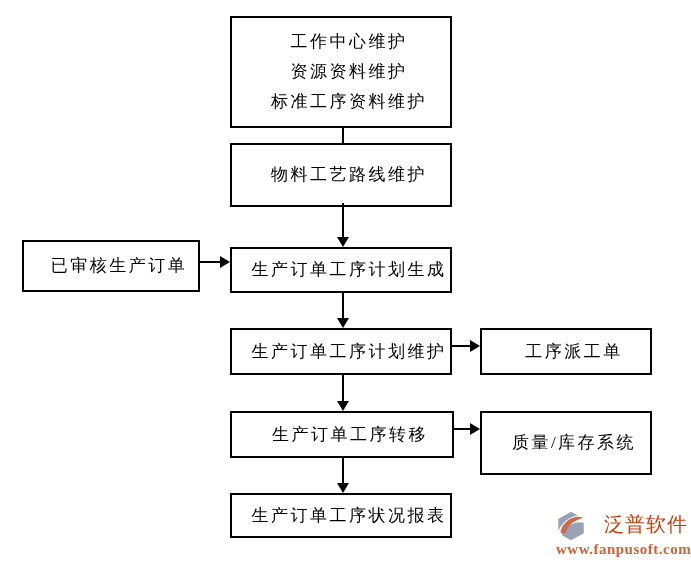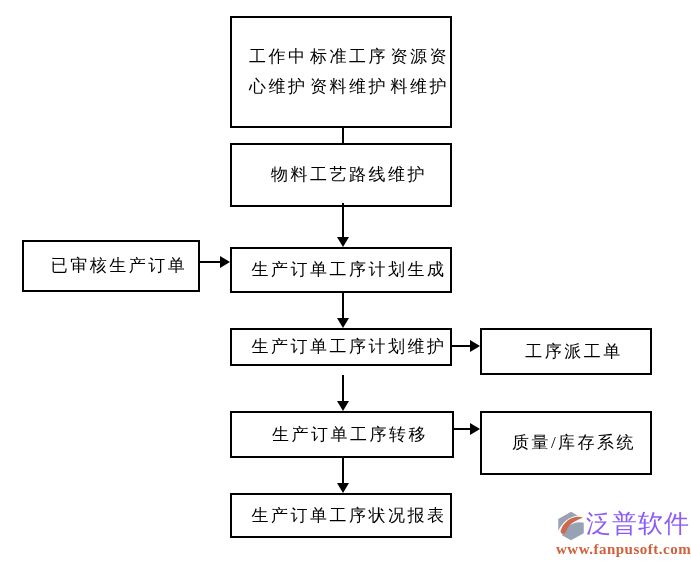--- a/index.html
+++ b/index.html
@@ -15,21 +15,21 @@
     font-family: "Liberation Serif", "DejaVu Serif", serif;
     overflow: hidden;
   }
   .box {
     position: absolute;
     box-sizing: border-box;
     border: 2px solid #000000;
     background: #ffffff;
     color: #000000;
     display: flex;
-    flex-direction: row;
+    flex-direction: column;
     align-items: center;
     justify-content: center;
     text-align: center;
     font-size: 17px;
     letter-spacing: 2.5px;
     line-height: 30px;
     padding-left: 16px;
   }
   .varrow {
     position: absolute;
@@ -82,24 +82,24 @@
     top: 3px;
     width: 30px;
     height: 30px;
     display: block;
   }
   .logo-brand {
     position: absolute;
     left: 30px;
     top: 2px;
     width: 102px;
-    font-size: 25px;
+    font-size: 20px;
     line-height: 28px;
     letter-spacing: 1px;
-    color: #8b5cf6;
+    color: #c2410c;
     text-align: right;
     white-space: nowrap;
     font-family: "Liberation Serif", "DejaVu Serif", serif;
   }
   .logo-url {
     position: absolute;
     left: 0;
     top: 33px;
     width: 132px;
     font-size: 15px;
@@ -111,22 +111,22 @@
     font-family: "Liberation Serif", "DejaVu Serif", serif;
   }
 </style>
 </head>
 <body>
 
 <div class="canvas">
 
   <div class="box" style="left:230px; top:16px; width:222px; height:112px;">
     <div>工作中心维护</div>
+    <div>资源资料维护</div>
     <div>标准工序资料维护</div>
-    <div>资源资料维护</div>
   </div>
 
   <div class="varrow" style="left:337px; top:128px; height:29px;">
     <div class="shaft"></div>
       <div class="head"></div>
   </div>
 
   <div class="box" style="left:230px; top:143px; width:222px; height:64px;">
     <div>物料工艺路线维护</div>
   </div>
@@ -147,21 +147,21 @@
 
   <div class="box" style="left:230px; top:247px; width:222px; height:46px;">
     <div>生产订单工序计划生成</div>
   </div>
 
   <div class="varrow" style="left:337px; top:293px; height:35px;">
     <div class="shaft"></div>
       <div class="head"></div>
   </div>
 
-  <div class="box" style="left:230px; top:328px; width:222px; height:38px;">
+  <div class="box" style="left:230px; top:328px; width:222px; height:47px;">
     <div>生产订单工序计划维护</div>
   </div>
 
   <div class="harrow" style="left:452px; top:339px; width:28px;">
     <div class="shaft"></div>
       <div class="head"></div>
   </div>
 
   <div class="box" style="left:480px; top:328px; width:172px; height:47px;">
     <div>工序派工单</div>

